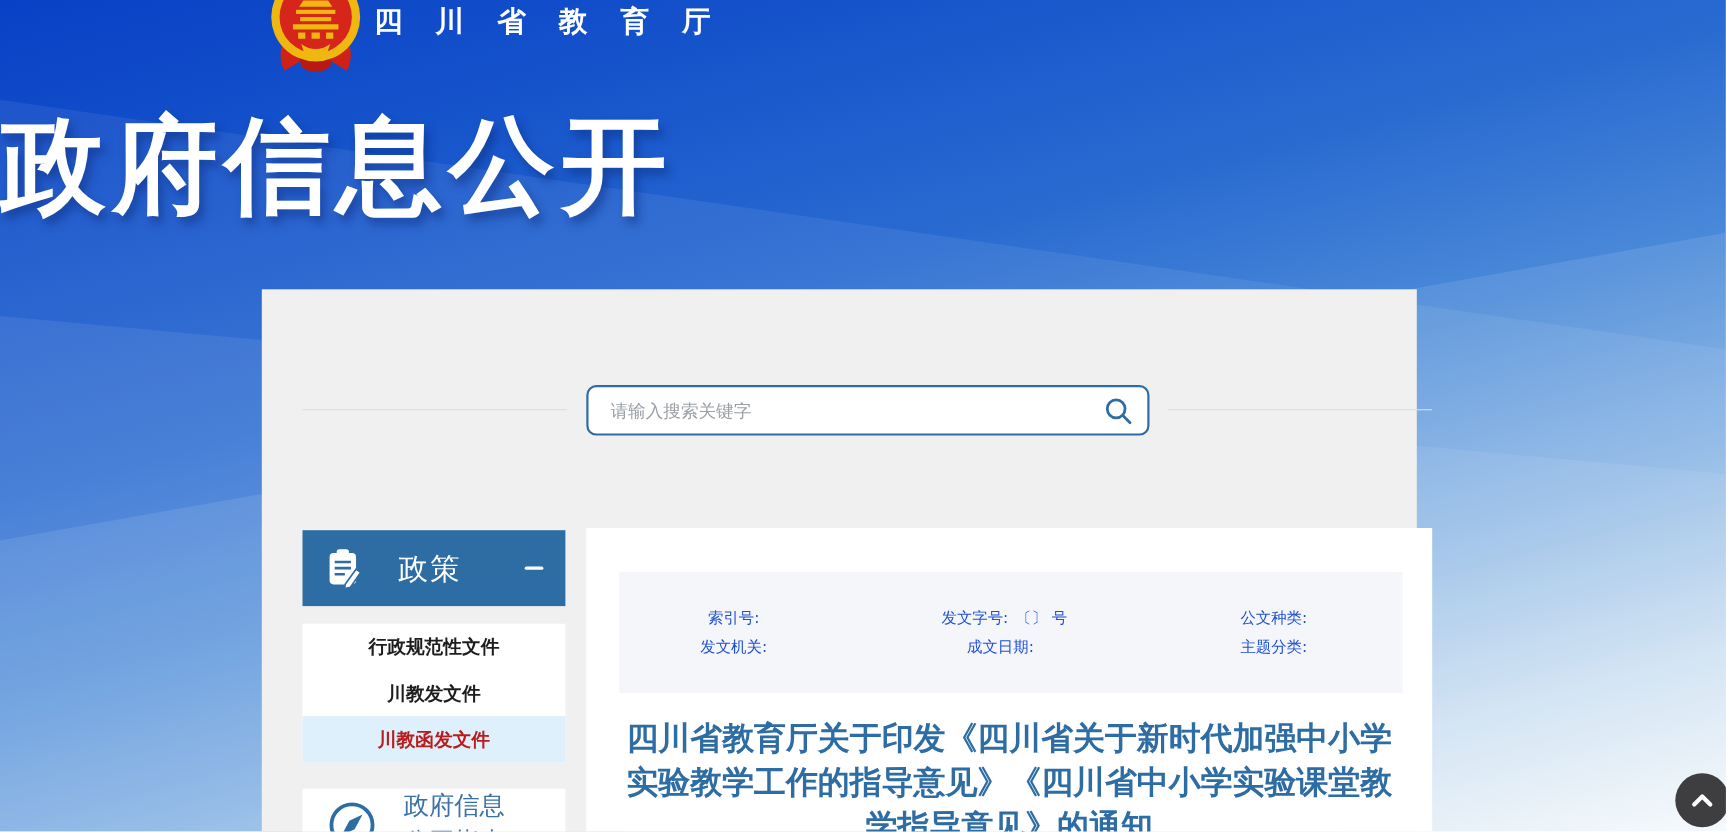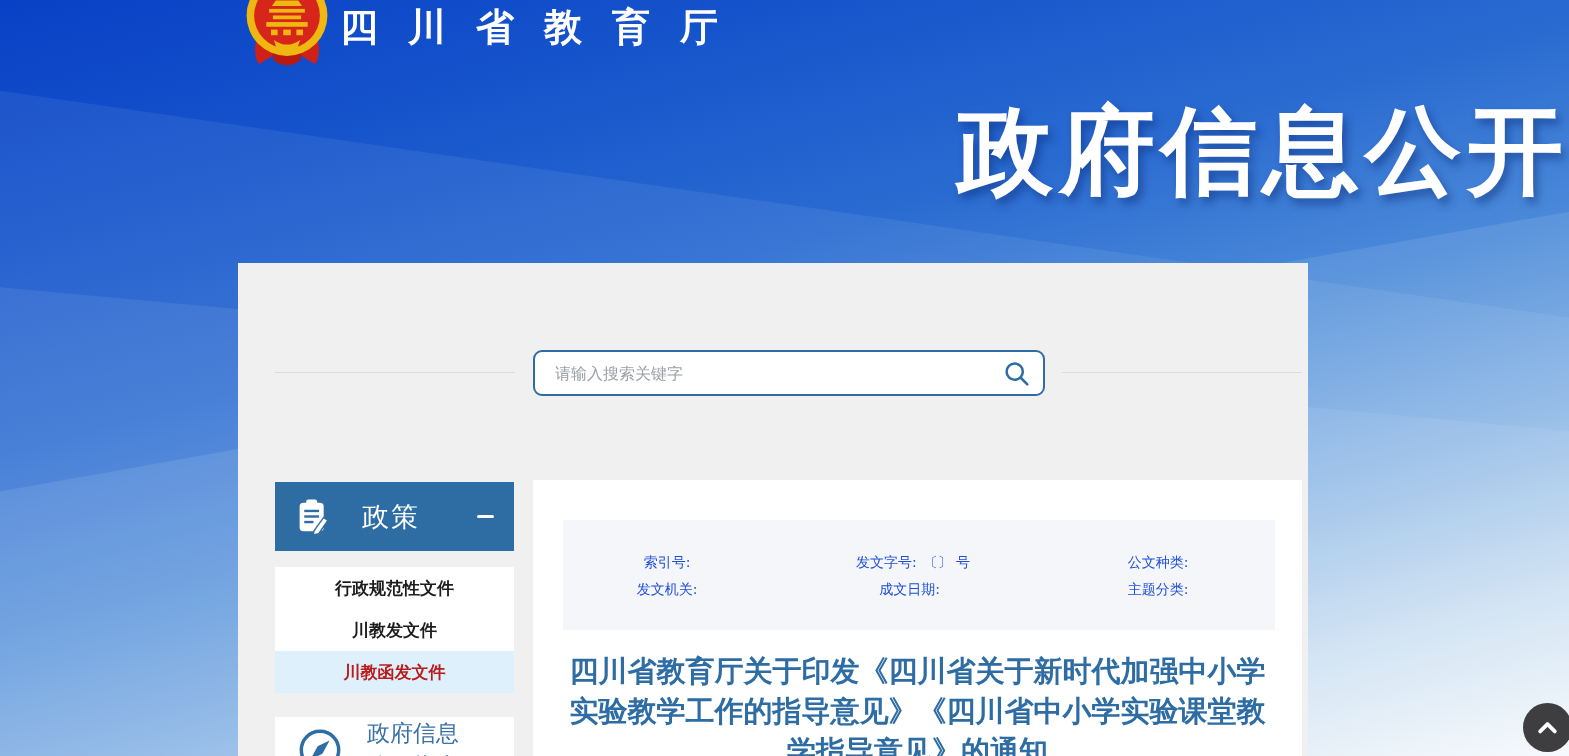--- a/index.html
+++ b/index.html
@@ -12,29 +12,29 @@
     background:linear-gradient(165deg,#0941c6 0%,#1553cb 18%,#2a6bd1 38%,#4d8cd9 55%,#8ab6e5 72%,#c9def1 86%,#f6fafd 100%);
   }
   .wave { position:absolute; inset:0; pointer-events:none; }
   .wave1 { background:rgba(255,255,255,0.07); clip-path:polygon(0 12%,100% 42%,100% 100%,0 100%); }
   .wave2 { background:rgba(255,255,255,0.08); clip-path:polygon(0 38%,100% 57%,100% 100%,0 100%); }
   .wave3 { background:rgba(255,255,255,0.10); clip-path:polygon(100% 28%,0 65%,0 100%,100% 100%); }
 
   
   .emblem { position:absolute; left:240px; top:-26px; width:94px; height:98px; }
   .emblem svg { width:100%; height:100%; display:block; }
-  .site-name { position:absolute; left:340px; top:2px; font-size:38px; font-weight:700;
+  .site-name { position:absolute; left:340px; top:2px; font-size:26px; font-weight:700;
     color:#fff; letter-spacing:30px; white-space:nowrap; }
 
-  .banner-title { position:absolute; left:0; right:0; top:88px; margin:0; text-align:right;
+  .banner-title { position:absolute; left:0; right:0; top:88px; margin:0; text-align:left;
     font-size:96px; font-weight:700; color:#fff; letter-spacing:6px;
-    text-shadow:4px 6px 9px rgba(8,38,110,0.45);padding-left:20px; }
-
-  
-  .panel { position:absolute; left:238px; top:263px; width:1050px; height:493px; background:#f0f0f1;padding-left:20px; }
+    text-shadow:4px 6px 9px rgba(8,38,110,0.45); }
+
+  
+  .panel { position:absolute; left:238px; top:263px; width:1050px; height:493px; background:#f0f0f1; }
 
   .divider { position:absolute; top:109px; width:240px; height:1px; background:#dcdcdc; }
   .divider-left { left:37px; }
   .divider-right { left:824px; }
 
   .search-box { position:absolute; left:295px; top:87px; width:512px; height:46px; box-sizing:border-box;
     background:#fff; border:2px solid #2e6da4; border-radius:9px; display:flex; align-items:center; }
   .search-input { flex:1; border:none; outline:none; background:transparent; min-width:0;
     padding:0 8px 0 20px; font-size:16px; color:#333; font-family:inherit; }
   .search-input::placeholder { color:#9aa0a6; }

